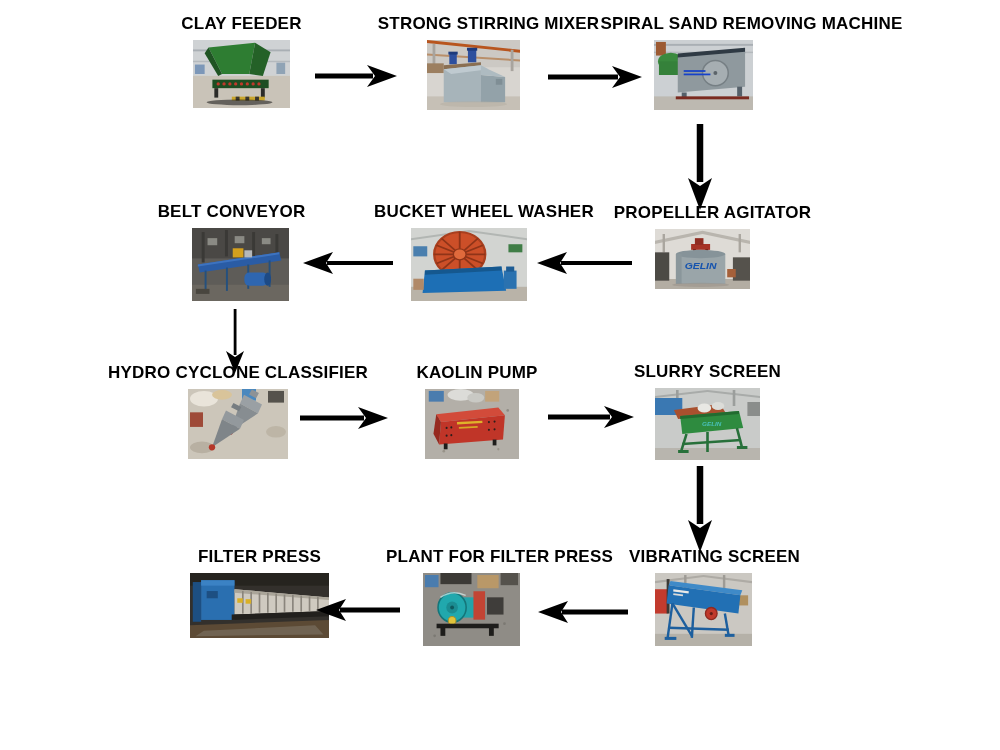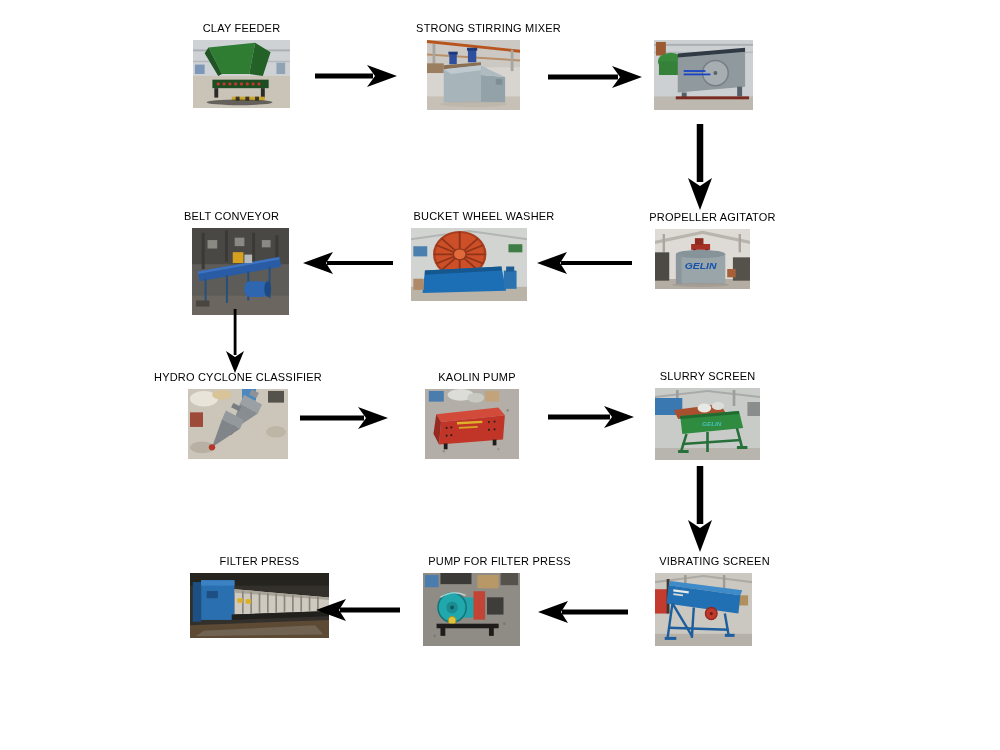--- a/index.html
+++ b/index.html
@@ -5,21 +5,21 @@
   html,body{margin:0;padding:0;background:#ffffff;}
   .canvas{
     position:relative;width:1000px;height:750px;background:#ffffff;overflow:hidden;
     font-family:"Liberation Sans",sans-serif;
   }
   .node{position:absolute;}
   .photo{position:absolute;left:0;top:0;width:100%;height:100%;display:block;}
   .nlabel{
     position:absolute;bottom:calc(100% + 6px);left:50%;
     transform:translateX(calc(-50% + var(--dx,0px)));
-    white-space:nowrap;font-weight:normal;font-size:11px;letter-spacing:.2px;color:#000;text-align:right;
+    white-space:nowrap;font-weight:bold;font-size:17px;letter-spacing:.2px;color:#000;text-align:right;
   }
   .arrow{position:absolute;fill:#000;}
   .title{position:absolute;left:150px;top:689px;width:630px;text-align:center;}
   .title-inner{
     display:inline-block;font-weight:bold;font-size:27px;color:#000;
     transform:scaleX(.84);transform-origin:center;white-space:nowrap;
   }
 </style>
 </head>
 <body>
@@ -77,20 +77,21 @@
       <polygon points="18,30 58,26 58,64 18,64" fill="#a7b4ba"></polygon>
       <polygon points="58,36 84,38 84,64 58,64" fill="#93a2a9"></polygon>
       <polygon points="18,30 58,26 66,30 26,35" fill="#bfcad0"></polygon>
       <polygon points="58,26 66,30 84,38 58,36" fill="#aebbc1"></polygon>
       <rect x="74" y="40" width="7" height="6" fill="#7f8e95"></rect>
       <ellipse cx="50" cy="66" rx="36" ry="3" fill="#b4ada1" opacity=".5"></ellipse>
     </svg>
   </div>
 
   <div class="node" style="left:654px;top:40px;width:99px;height:70px">
+    <div class="nlabel" style="--dx:48px">SPIRAL SAND REMOVING MACHINE</div>
     <svg class="photo" viewBox="0 0 100 72" preserveAspectRatio="none">
       <rect width="100" height="72" fill="#ccd0d3"></rect>
       <rect y="4" width="100" height="2" fill="#a9afb4"></rect>
       <rect y="12" width="100" height="1.5" fill="#b4b9bd"></rect>
       <rect x="2" y="2" width="10" height="14" fill="#9c5a32"></rect>
       <rect y="58" width="100" height="14" fill="#bdb9b1"></rect>
       <ellipse cx="17" cy="22" rx="13" ry="9" fill="#3a8a3e"></ellipse>
       <rect x="5" y="22" width="24" height="14" fill="#35813a"></rect>
       <polygon points="24,14 92,8 92,14 24,20" fill="#2f3a44"></polygon>
       <polygon points="24,18 92,12 92,48 24,54" fill="#8f999e"></polygon>
@@ -146,21 +147,21 @@
       </g>
       <circle cx="42" cy="26" r="5.5" fill="#e06a3c" stroke="#8f3418" stroke-width="1.2"></circle>
       <polygon points="12,42 78,38 82,62 10,64" fill="#1d6fb5"></polygon>
       <polygon points="12,42 78,38 78,42 12,46" fill="#15588f"></polygon>
       <rect x="80" y="42" width="11" height="18" fill="#2a72b0"></rect>
       <rect x="82" y="38" width="7" height="5" fill="#1d5c94"></rect>
       <rect x="2" y="50" width="9" height="11" fill="#b08968"></rect>
     </svg>
   </div>
 
-  <div class="node" style="left:192px;top:228px;width:97px;height:87px">
+  <div class="node" style="left:192px;top:228px;width:97px;height:73px">
     <div class="nlabel" style="--dx:-9px">BELT CONVEYOR</div>
     <svg class="photo" viewBox="0 0 100 72" preserveAspectRatio="none">
       <rect width="100" height="72" fill="#5e5c58"></rect>
       <rect width="100" height="30" fill="#4a4845"></rect>
       <rect x="10" y="4" width="3" height="30" fill="#3a3936"></rect>
       <rect x="34" y="2" width="3" height="26" fill="#3a3936"></rect>
       <rect x="62" y="4" width="3" height="24" fill="#3a3936"></rect>
       <rect x="86" y="6" width="3" height="24" fill="#3a3936"></rect>
       <rect x="16" y="10" width="10" height="7" fill="#8a8a84"></rect>
       <rect x="44" y="8" width="10" height="7" fill="#8a8a84"></rect>
@@ -288,21 +289,21 @@
         <line x1="72" y1="40" x2="76" y2="62"></line>
           <line x1="14" y1="54" x2="76" y2="56"></line>
         <line x1="18" y1="30" x2="38" y2="62"></line>
       </g>
       <rect x="10" y="63" width="12" height="3" fill="#1d5f9e"></rect>
       <rect x="72" y="60" width="10" height="3" fill="#1d5f9e"></rect>
     </svg>
   </div>
 
   <div class="node" style="left:423px;top:573px;width:97px;height:73px">
-    <div class="nlabel" style="--dx:28px">PUMP FOR FILTER PRESS</div>
+    <div class="nlabel" style="--dx:28px">PLANT FOR FILTER PRESS</div>
     <svg class="photo" viewBox="0 0 100 72" preserveAspectRatio="none">
       <rect width="100" height="72" fill="#8f8c86"></rect>
       <rect x="18" y="0" width="32" height="11" fill="#3c3a36"></rect>
       <rect x="56" y="2" width="22" height="13" fill="#b99868"></rect>
       <rect x="80" y="0" width="18" height="12" fill="#55524c"></rect>
       <rect x="2" y="2" width="14" height="12" fill="#4a7cae"></rect>
       <circle cx="84" cy="50" r="1.4" fill="#7c7973"></circle>
         <circle cx="12" cy="62" r="1.4" fill="#7c7973"></circle>
       <rect x="40" y="24" width="24" height="20" fill="#23a4aa"></rect>
       <rect x="52" y="18" width="12" height="28" fill="#c24434"></rect>

